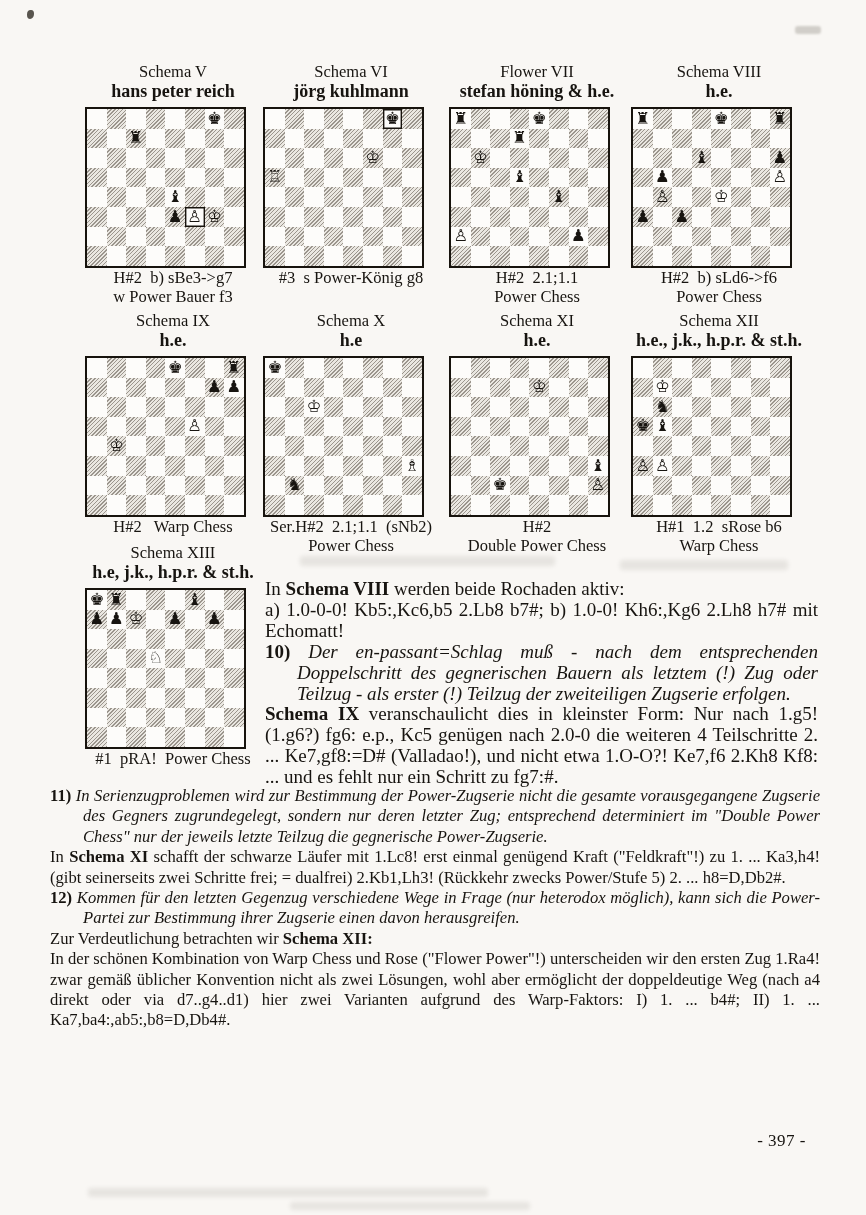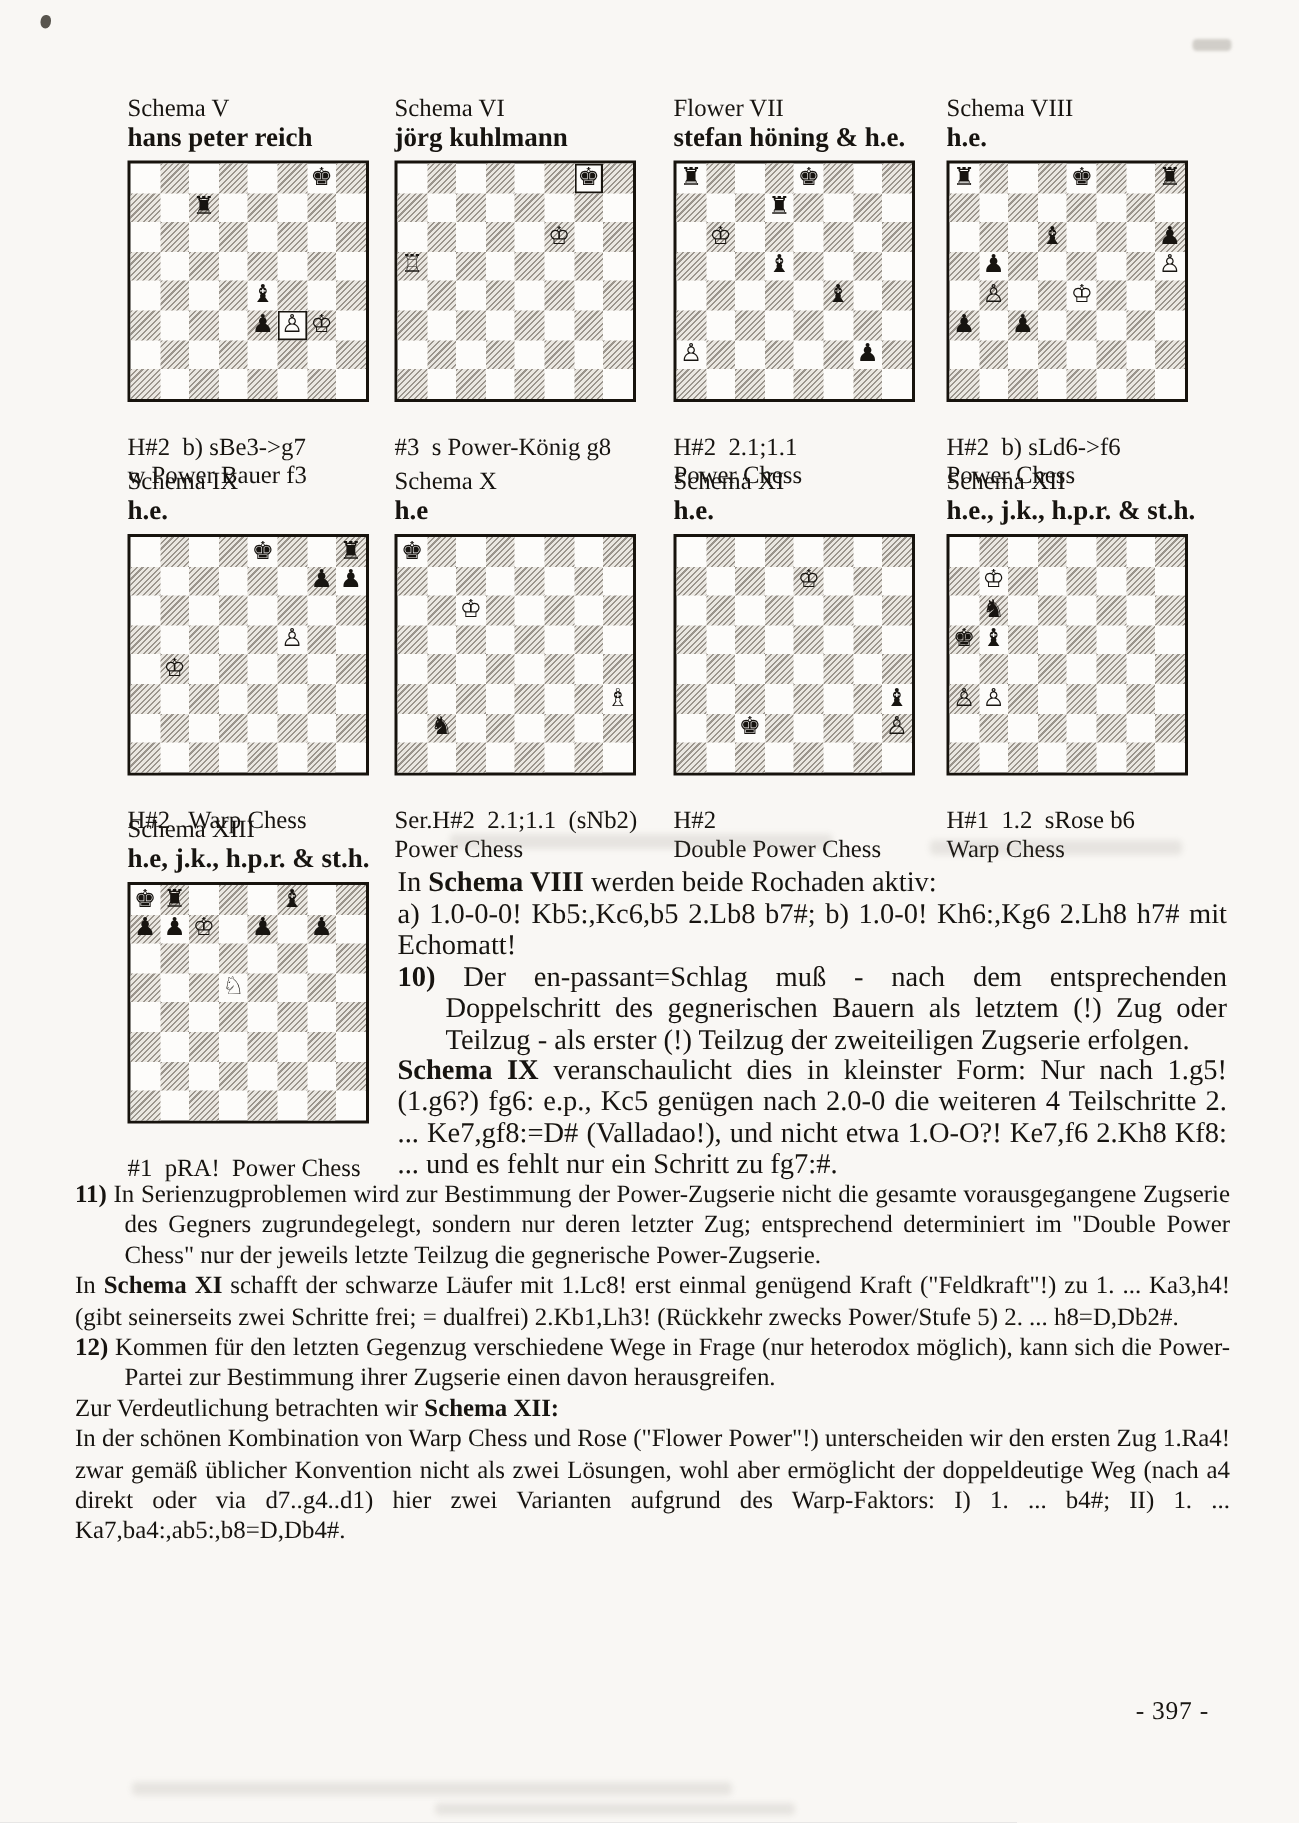--- a/index.html
+++ b/index.html
@@ -2,43 +2,43 @@
 <html><head>
 <meta charset="utf-8">
 <style>
   html,body{margin:0;padding:0;background:#d9d9d9;}
   .page{
     position:relative;width:866px;height:1215px;margin:0 auto;
     background:#f9f7f4;color:#171410;overflow:hidden;
     font-family:"Liberation Serif",serif;
   }
   
-  .figure{position:absolute;width:176px;}
+  .figure{position:absolute;width:176px;text-align:center;}
   .fig-v{left:85px;top:62px}.fig-vi{left:263px;top:62px}.fig-vii{left:449px;top:62px}.fig-viii{left:631px;top:62px}
   .fig-ix{left:85px;top:311px}.fig-x{left:263px;top:311px}.fig-xi{left:449px;top:311px}.fig-xii{left:631px;top:311px}
   .fig-xiii{left:85px;top:543px}
   .fig-title{font-size:16.5px;line-height:19px;white-space:pre;}
   .fig-authors{font-size:18px;line-height:20px;font-weight:bold;white-space:nowrap;margin-bottom:6px;}
   .board{
     width:156.8px;border:2px solid #17130d;background:#fdfcfa;
     display:grid;grid-template-columns:repeat(8,19.6px);grid-template-rows:repeat(8,19.6px);
   }
   .sq{display:flex;align-items:center;justify-content:center;}
   .sq.dark{background-image:repeating-linear-gradient(135deg,#9b958d 0,#9b958d 1px,#eae7e1 1px,#eae7e1 2.7px);}
   .sq.boxed{box-shadow:inset 0 0 0 1.4px #17130d;}
   .piece{font-family:"DejaVu Sans",sans-serif;font-size:16.5px;line-height:1;transform:translateY(-.5px);}
   .fig-caption{font-size:16.5px;line-height:19px;white-space:pre;}
-  .fig-caption.first{margin-top:20px;}
+  .fig-caption.first{margin-top:0;}
   
   .col-right{position:absolute;left:265px;top:579px;width:553px;font-size:19px;line-height:20.9px;text-align:justify;}
   .col-main{position:absolute;left:50px;top:786px;width:770px;font-size:16.6px;line-height:20.4px;text-align:justify;}
   .para{margin:0;}
   .seg-n{font-style:normal;font-weight:normal;}
   .seg-b{font-weight:bold;}
-  .seg-i{}
+  .seg-i{font-style:italic;}
   .page-number{position:absolute;right:60px;top:1131px;font-size:17px;letter-spacing:.5px;}
   
   .bleed{position:absolute;background:#6e695f;opacity:.13;filter:blur(2px);border-radius:3px;}
   .speck{position:absolute;left:27px;top:10px;width:7px;height:9px;background:#231f17;opacity:.75;border-radius:50% 40% 55% 45%;}
   .speck2{position:absolute;left:795px;top:26px;width:26px;height:8px;background:#8a857b;opacity:.35;filter:blur(1px);border-radius:3px;}
 </style>
 </head>
 <body>
 
 <div class="page">

